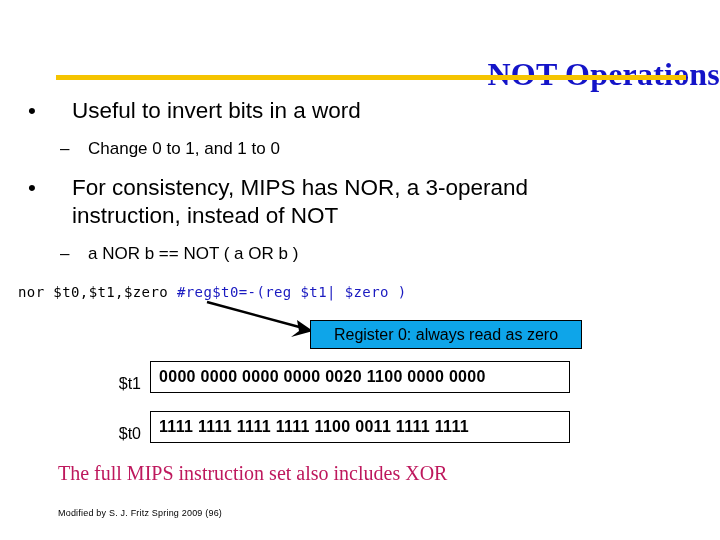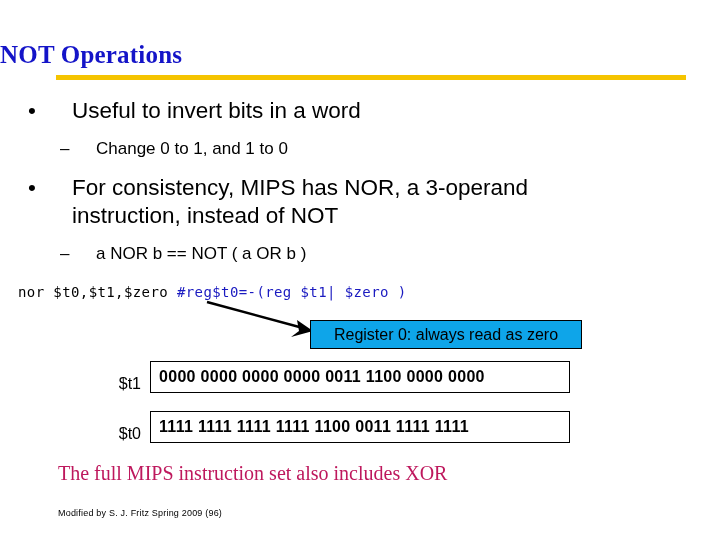--- a/index.html
+++ b/index.html
@@ -17,26 +17,26 @@
   .slide {
     position: relative;
     width: 720px;
     height: 540px;
   }
 
   
   .title {
     position: absolute;
     left: 0;
-    top: 41px;
+    top: 56px;
     width: 720px;
-    text-align: left;
+    text-align: right;
     font-family: "Liberation Serif", "DejaVu Serif", serif;
     font-weight: bold;
-    font-size: 25px;
+    font-size: 32px;
     color: #1414c8;
     letter-spacing: 0.2px;
   }
   .title-rule {
     position: absolute;
     left: 56px;
     top: 75px;
     width: 630px;
     height: 5px;
     background: #f5c400;
@@ -67,21 +67,21 @@
     color: #000000;
     line-height: 22px;
   }
   .subbullet .dash {
     position: absolute;
     left: 0;
     top: 0;
   }
   .subbullet .stext {
     display: block;
-    margin-left: 36px;
+    margin-left: 28px;
   }
 
   
   .code-line {
     position: absolute;
     left: 18px;
     top: 284px;
     font-family: "DejaVu Sans Mono", "Liberation Mono", monospace;
     font-size: 14px;
     letter-spacing: 0.4px;
@@ -206,21 +206,21 @@
     <line x1="2" y1="6" x2="98" y2="32" stroke="#000000" stroke-width="2.5"></line>
     <polygon points="108,35 92,24 94,35 86,41" fill="#000000"></polygon>
   </svg>
 
   <div class="callout">
     <span>Register 0: always read as zero</span>
   </div>
 
   <div class="reg-row r1">
     <div class="reg-label">$t1</div>
-    <div class="reg-box">0000 0000 0000 0000 0011 1100 0000 0000</div>
+    <div class="reg-box">0000 0000 0000 0000 0020 1100 0000 0000</div>
   </div>
 
   <div class="reg-row r2">
     <div class="reg-label">$t0</div>
     <div class="reg-box">1111 1111 1111 1111 1100 0011 1111 1111</div>
   </div>
 
   <div class="closing">The full MIPS instruction set also includes XOR</div>
 
   <div class="footer">Modified by S. J. Fritz  Spring 2009 (96)</div>

